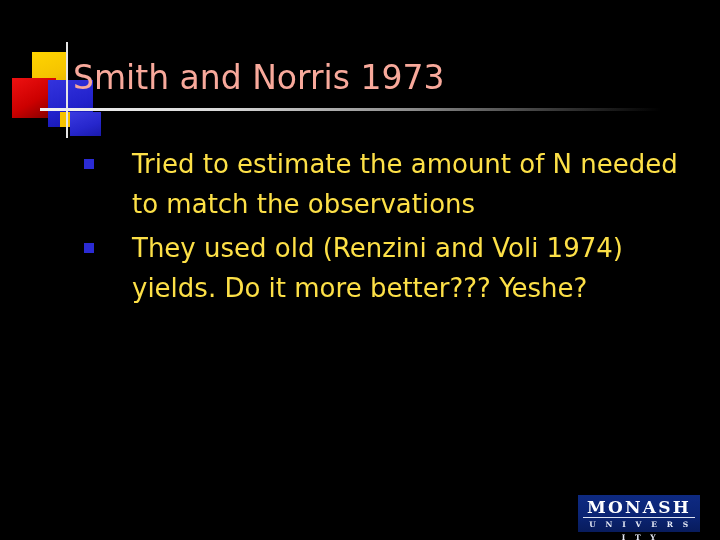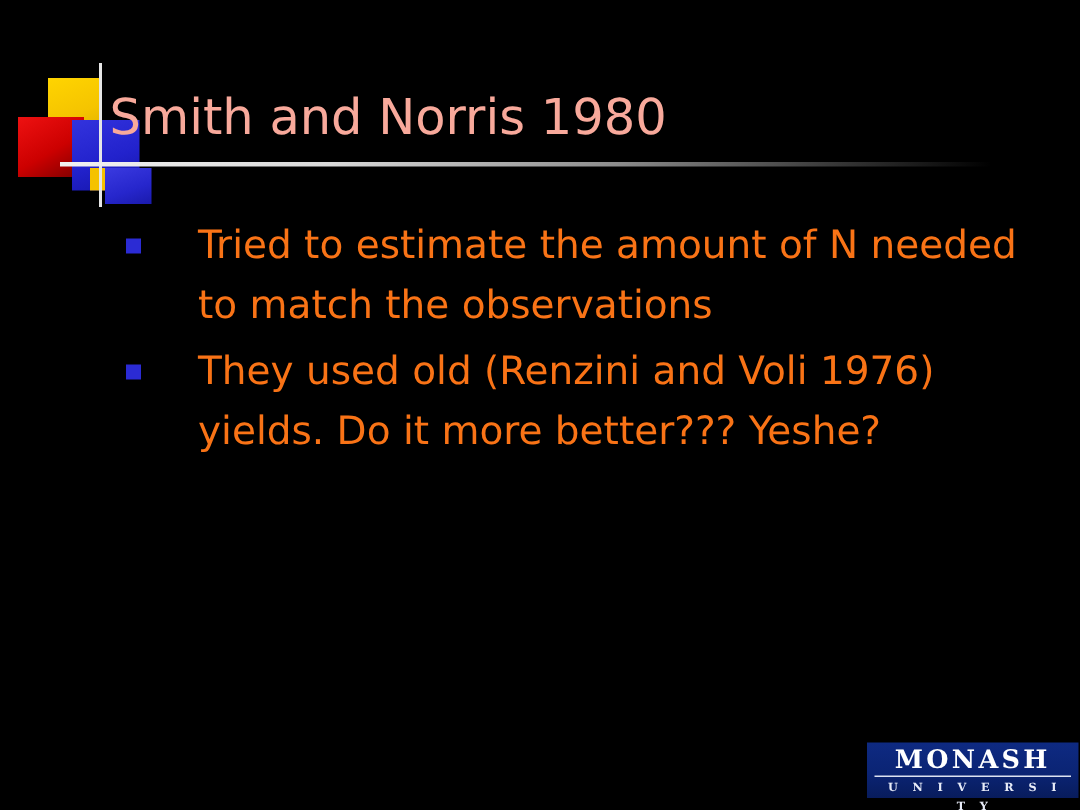--- a/index.html
+++ b/index.html
@@ -115,31 +115,31 @@
   .bullet-marker {
     flex: 0 0 auto;
     width: 10px;
     height: 10px;
     background: #2B2BD4;
     margin-top: 15px;
     margin-right: 38px;
   }
   .bullet-text {
     flex: 1 1 auto;
-    color: #f97316;
+    color: #fde047;
     font-size: 26px;
     line-height: 40px;
   }
 
   
   #monash-logo {
     position: absolute;
     left: 578px;
     top: 495px;
-    width: 141px;
+    width: 122px;
     height: 37px;
     background: linear-gradient(to bottom, #0E2A82 0%, #0B2474 55%, #081C5C 100%);
     box-sizing: border-box;
     padding: 3px 5px 3px 5px;
     text-align: center;
   }
   #monash-wordmark {
     color: #FFFFFF;
     font-family: "DejaVu Serif", serif;
     font-size: 17px;
@@ -166,35 +166,35 @@
 
   <div id="title-decoration">
     <div class="deco-sq deco-yellow"></div>
     <div class="deco-sq deco-red"></div>
     <div class="deco-sq deco-blue-big"></div>
     <div class="deco-sq deco-yellow-small"></div>
     <div class="deco-sq deco-blue-small"></div>
     <div class="deco-sq deco-vline"></div>
   </div>
 
-  <div id="title">Smith and Norris 1980</div>
+  <div id="title">Smith and Norris 1973</div>
 
   <div id="title-rule"></div>
 
   <div id="body">
 
     <div class="bullet-row">
       <div class="bullet-marker"></div>
       <div class="bullet-text">Tried to estimate the amount of N needed to match the observations</div>
     </div>
 
 
     <div class="bullet-row">
       <div class="bullet-marker"></div>
-      <div class="bullet-text">They used old (Renzini and Voli 1976) yields. Do it more better??? Yeshe?</div>
+      <div class="bullet-text">They used old (Renzini and Voli 1974) yields. Do it more better??? Yeshe?</div>
     </div>
 
   </div>
 
   <div id="monash-logo">
     <div id="monash-wordmark">MONASH</div>
     <div id="monash-subword">U N I V E R S I T Y</div>
   </div>
 
 </div>

